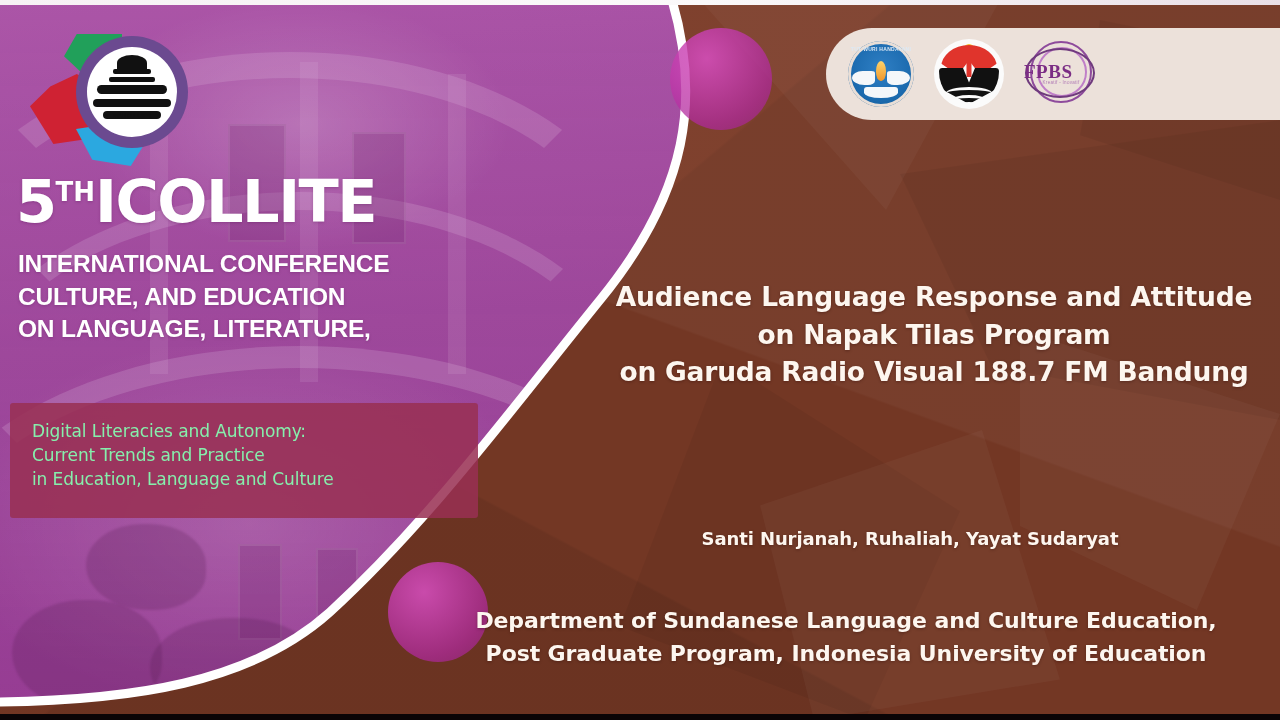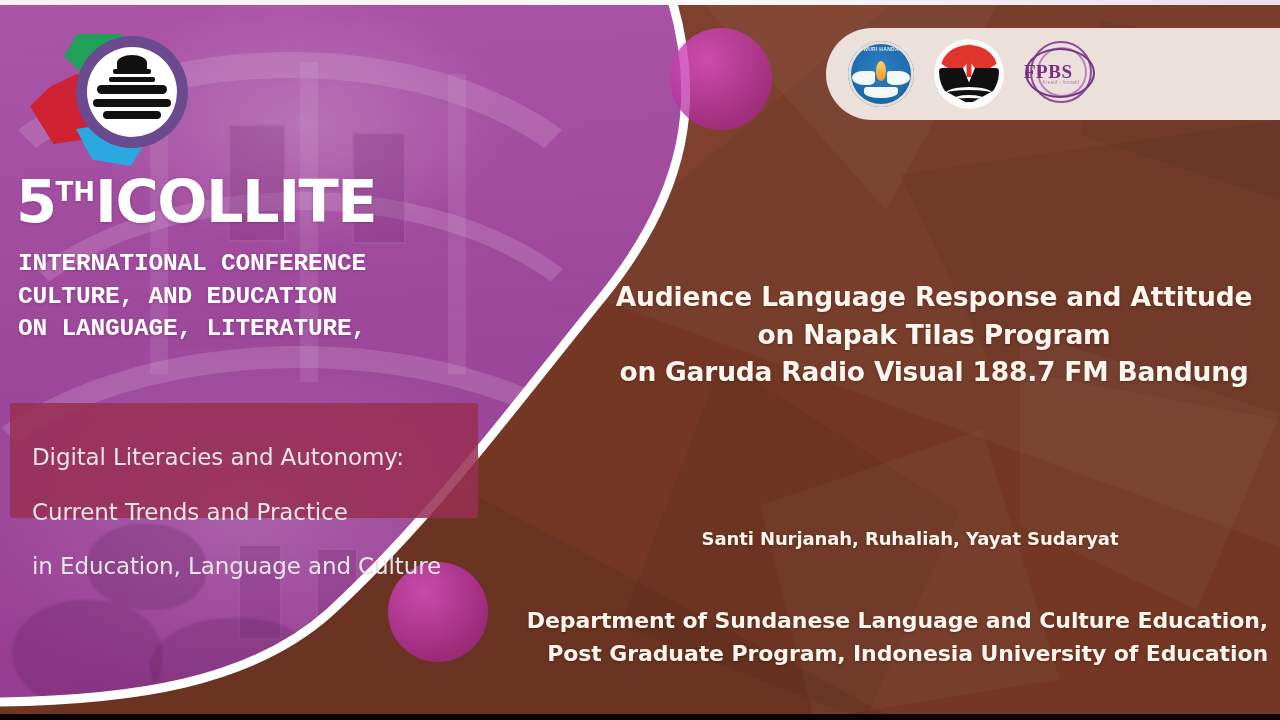--- a/index.html
+++ b/index.html
@@ -170,38 +170,37 @@
     position:absolute; left:16px; top:172px;
     font-family:"DejaVu Sans", sans-serif;
     font-weight:bold; font-size:59px; line-height:1;
     color:#fff; letter-spacing:-1.5px;
     text-shadow:0 1px 3px rgba(80,20,80,.30);
   }
   .icollite .sup { font-size:26px; vertical-align:super; letter-spacing:0;text-align:right; }
 
   .conf-lines {
     position:absolute; left:18px; top:248px;
-    font-family:Liberation Mono, monospace;
+    font-family:Liberation Sans, sans-serif;
     font-weight:bold; font-size:24.5px; line-height:1.33;
     color:#fff; letter-spacing:-.2px;
     text-shadow:0 1px 3px rgba(80,20,80,.28);
   }
 
   .theme-band {
     position:absolute; left:10px; top:403px;
     width:468px; height:115px;
     background:rgba(152,48,83,.86);
     border-radius:3px;
     padding:16px 0 0 22px;
   }
   .theme-band div {
     font-family:"DejaVu Sans", sans-serif;
-    font-size:23px; line-height:1.42; color:#e5e5e5; font-weight:400;
+    font-size:17px; line-height:1.42; color:#86efac; font-weight:400;
     letter-spacing:-.1px;
-    margin-top:22px;
   }
 
   
   .deco {
     position:absolute; border-radius:50%;
     background:radial-gradient(circle at 36% 30%, rgba(214,78,190,.88), rgba(176,42,156,.74) 68%, rgba(150,34,134,.66) 100%);
   }
   .deco-top { left:670px; top:28px; width:102px; height:102px; }
   .deco-bot { left:388px; top:562px; width:100px; height:100px; }
 
@@ -216,22 +215,22 @@
   }
   .authors {
     position:absolute; left:560px; top:528px; width:700px;
     text-align:center;
     font-family:"DejaVu Sans", sans-serif;
     font-weight:bold; font-size:18px;
     color:#fdf6ef; letter-spacing:-.1px;
     text-shadow:0 1px 3px rgba(40,10,5,.35);
   }
   .affiliation {
-    position:absolute; left:468px; top:604px; width:800px;
-    text-align:right;
+    position:absolute; left:446px; top:604px; width:800px;
+    text-align:center;
     font-family:"DejaVu Sans", sans-serif;
     font-weight:bold; font-size:22px; line-height:1.5;
     color:#fdf6ef; letter-spacing:-.1px;
     text-shadow:0 1px 3px rgba(40,10,5,.35);
   }
 
   
   .edge-top { position:absolute; left:0; top:0; width:1280px; height:5px;
     background:linear-gradient(90deg,#f6f1f4,#fbf9fa 55%,#e9dfe7); }
   .edge-bottom { position:absolute; left:0; bottom:0; width:1280px; height:6px;

